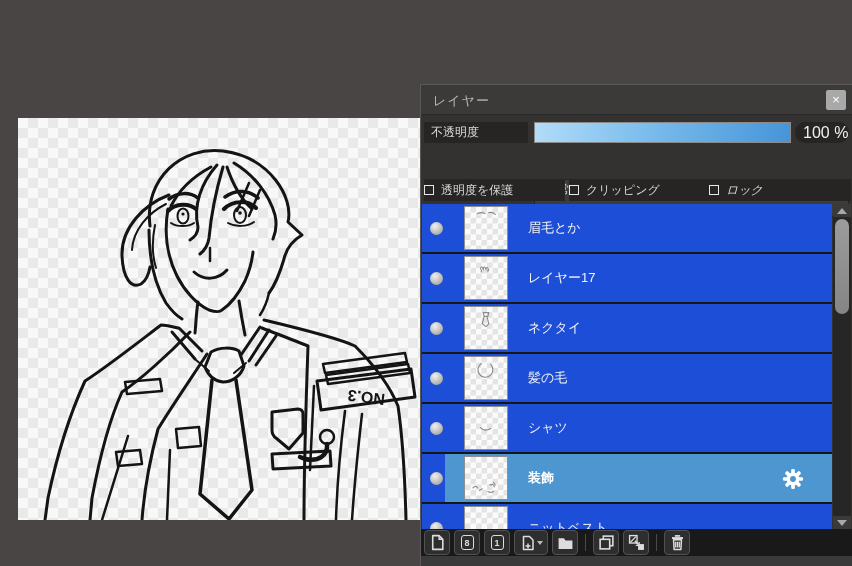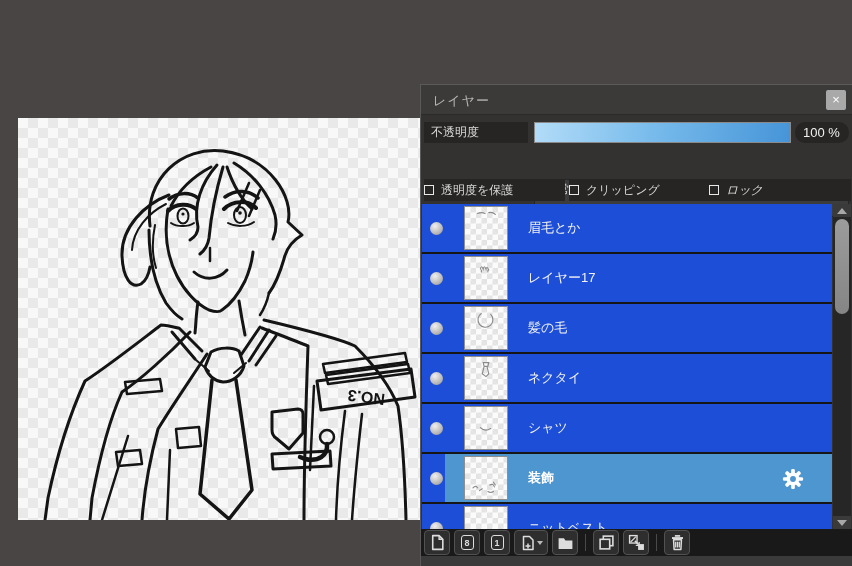--- a/index.html
+++ b/index.html
@@ -22,21 +22,21 @@
   .titlebar { position:absolute; left:0; top:0; width:100%; height:30px; background:#3b3a39; border-bottom:1px solid #2a2a2a; }
   .titlebar .title { position:absolute; left:12px; top:7px; font-size:13px; color:#b4b4b4; letter-spacing:1px; }
   .close-btn { position:absolute; right:6px; top:5px; width:20px; height:20px; background:#a9a9a9; border-radius:2px; color:#ffffff; font-size:13px; line-height:19px; text-align:center; cursor:default; }
 
   
   .ctl-label { position:absolute; height:21px; background:#262523; color:#dcdcdc; font-size:12px; line-height:21px; padding-left:7px; }
   .opacity-label { left:3px; top:37px; width:104px; }
   .blend-label   { left:3px; top:66px; width:104px; }
   .slider { position:absolute; left:113px; top:37px; width:257px; height:21px; border:1px solid #8a8a8a; background:#2a2a2a; }
   .slider .fill { height:100%; background:linear-gradient(100deg,#b3dcf8 0%,#79bcec 45%,#4694d8 100%); }
-  .opacity-value { position:absolute; left:374px; top:37px; width:54px; height:21px; background:#262523; color:#f0f0f0; font-size:13px; line-height:21px; padding-left:8px;border-radius:10px; }
+  .opacity-value { position:absolute; left:374px; top:37px; width:54px; height:21px; background:#262523; color:#f0f0f0; font-size:16px; line-height:21px; padding-left:8px;border-radius:10px; }
   .blend-select { position:absolute; left:113px; top:66px; width:315px; height:38px; background:#3c3c3c; border:1px solid #252525; color:#cccccc; font-size:13px; line-height:20px; padding-left:9px;margin-top:28px; }
   .blend-caret { position:absolute; right:8px; top:9px; width:0; height:0; border-left:4px solid transparent; border-right:4px solid transparent; border-top:5px solid #8a8a8a; }
 
   .chk-box { position:absolute; top:94px; height:22px; background:#262523; color:#d8d8d8; font-size:12px; line-height:22px; display:flex; align-items:center; gap:7px; }
   .chk-1 { left:3px;  width:141px; }
   .chk-2 { left:148px; width:158px; }
   .chk-3 { left:288px; width:142px;font-style:italic; }
   .chk-glyph { width:10px; height:10px; border:1.5px solid #e8e8e8; display:inline-block; flex:0 0 auto; }
 
   
@@ -210,36 +210,36 @@
     </span>
     <span class="lname">レイヤー17</span>
 
   </div>
 
   <div class="layer-row">
     <div class="sel-bg"></div>
     <span class="vis"></span>
     <span class="thumb">
       <svg viewBox="0 0 44 45">
+            <path fill="none" stroke="#8a8a8a" stroke-width="1.2" stroke-linecap="round" d="M19 6 l6 0 l-1 4 l-4 0 z M20 10 l-2 8 l4 3 l3 -3 l-2 -8"></path>
+          </svg>
+    </span>
+    <span class="lname">ネクタイ</span>
+
+  </div>
+
+  <div class="layer-row">
+    <div class="sel-bg"></div>
+    <span class="vis"></span>
+    <span class="thumb">
+      <svg viewBox="0 0 44 45">
             <path fill="none" stroke="#8a8a8a" stroke-width="1.2" stroke-linecap="round" d="M17 7 a8 8 0 1 0 10 1"></path>
           </svg>
     </span>
     <span class="lname">髪の毛</span>
-
-  </div>
-
-  <div class="layer-row">
-    <div class="sel-bg"></div>
-    <span class="vis"></span>
-    <span class="thumb">
-      <svg viewBox="0 0 44 45">
-            <path fill="none" stroke="#8a8a8a" stroke-width="1.2" stroke-linecap="round" d="M19 6 l6 0 l-1 4 l-4 0 z M20 10 l-2 8 l4 3 l3 -3 l-2 -8"></path>
-          </svg>
-    </span>
-    <span class="lname">ネクタイ</span>
 
   </div>
 
   <div class="layer-row">
     <div class="sel-bg"></div>
     <span class="vis"></span>
     <span class="thumb">
       <svg viewBox="0 0 44 45">
             <path fill="none" stroke="#8a8a8a" stroke-width="1.2" stroke-linecap="round" d="M16 22 q5 5 11 1"></path>
           </svg>

